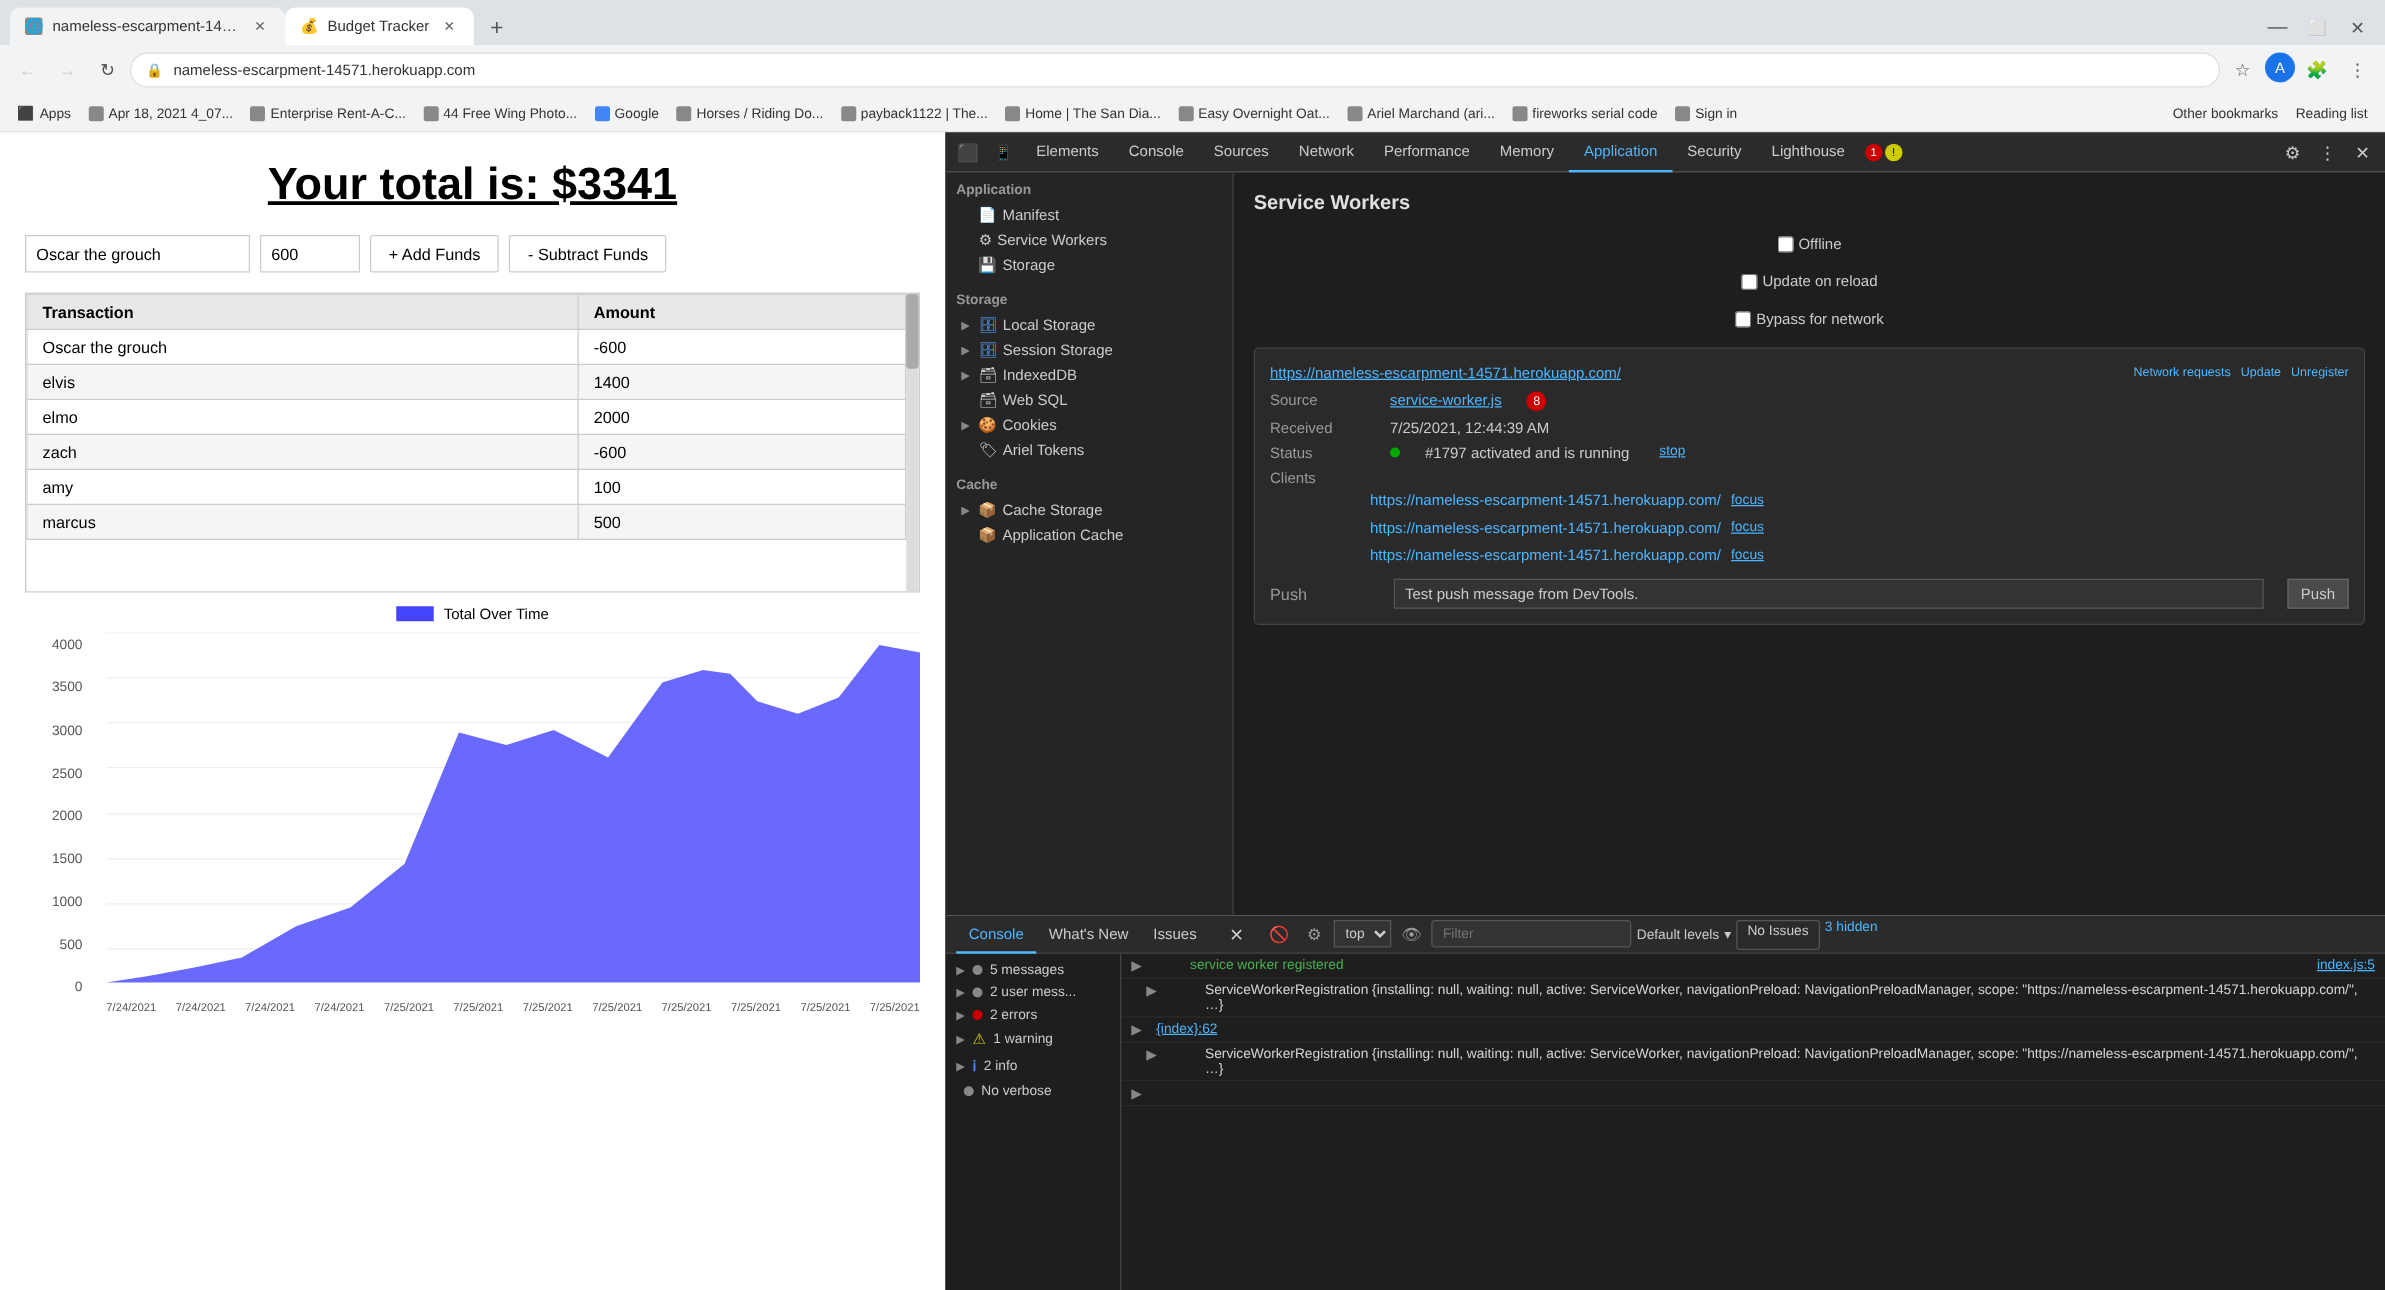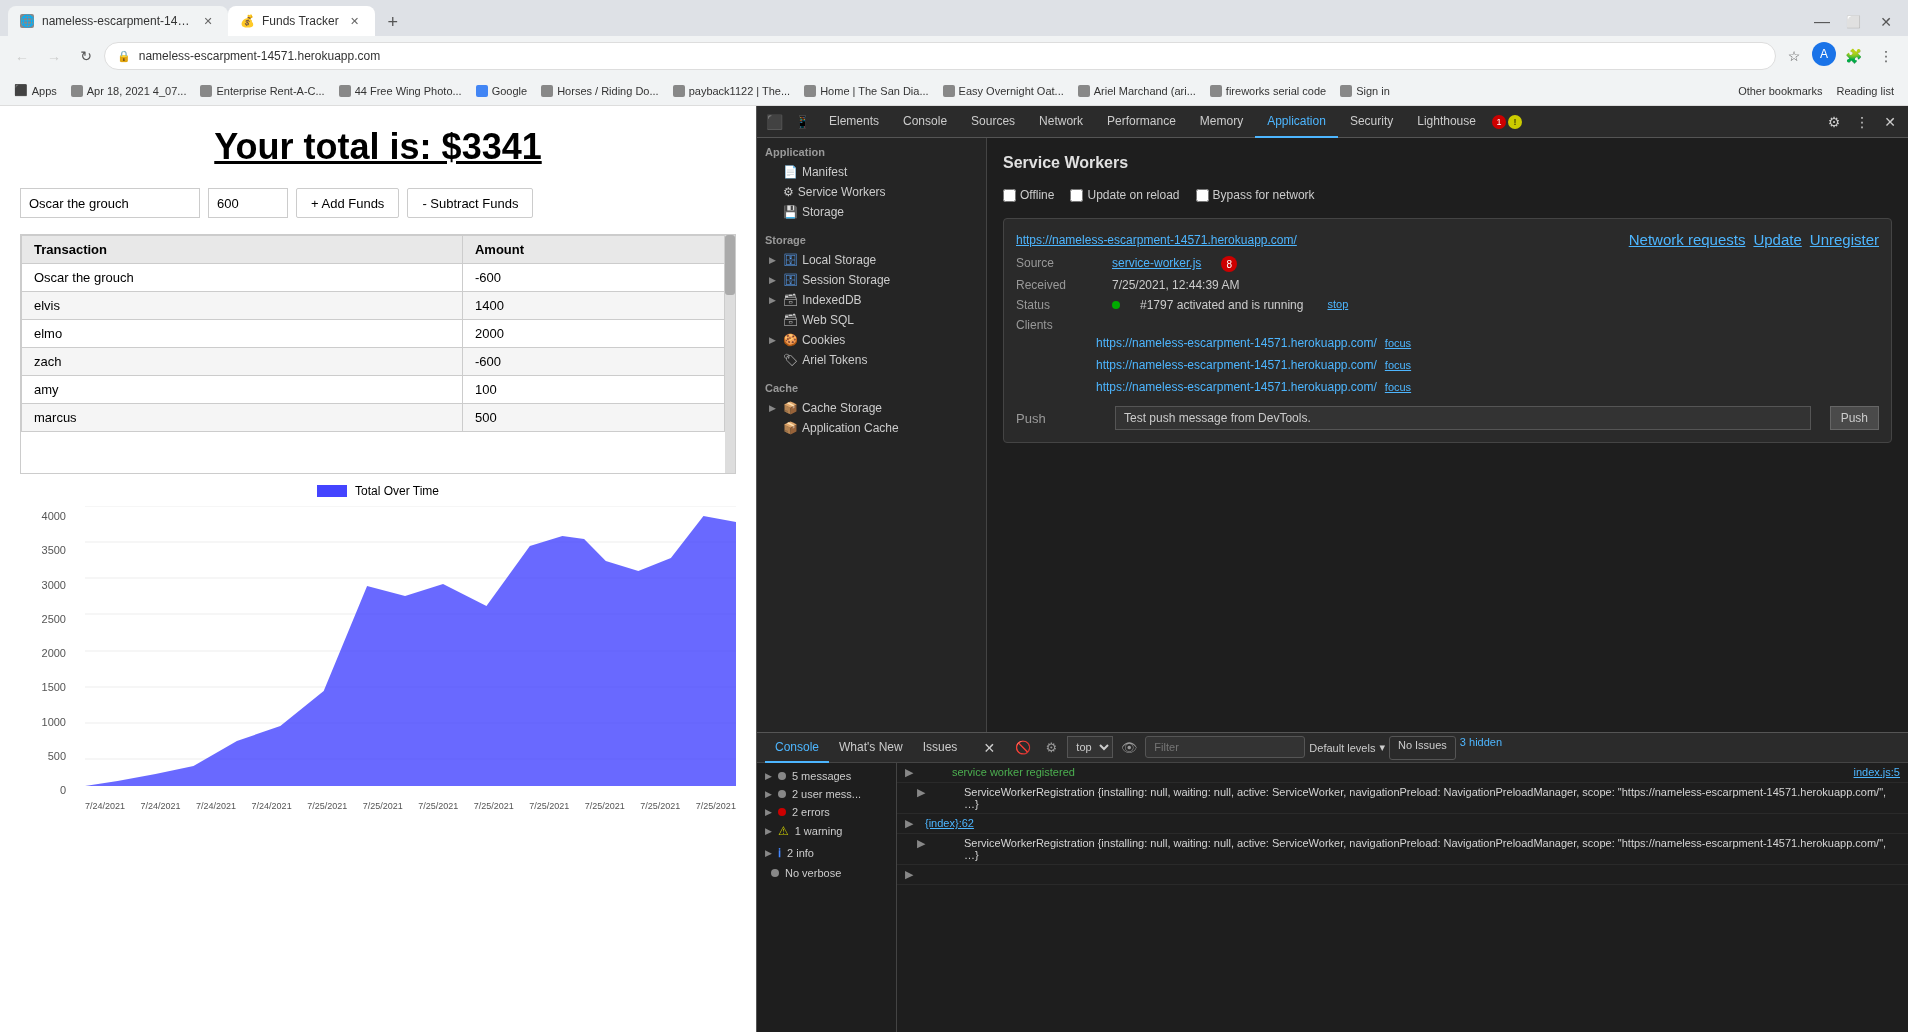--- a/index.html
+++ b/index.html
@@ -55,27 +55,27 @@
     .devtools-body { display: flex; flex: 1; overflow: hidden; }
     .devtools-sidebar { width: 230px; flex-shrink: 0; background: #252525; border-right: 1px solid #444; overflow-y: auto; }
     .devtools-sidebar-section { padding: 4px 0; }
     .devtools-sidebar-label { font-size: 11px; color: #999; padding: 4px 8px; font-weight: bold; }
     .devtools-tree-item { display: flex; align-items: center; padding: 3px 8px 3px 12px; font-size: 12px; color: #ccc; cursor: pointer; gap: 4px; }
     .tree-arrow { font-size: 9px; color: #888; width: 10px; }
 
     .devtools-main { flex: 1; background: #1e1e1e; overflow-y: auto; padding: 0; }
     .service-workers-panel { padding: 16px; }
     .sw-title { font-size: 16px; color: #e0e0e0; margin-bottom: 16px; }
-    .sw-options { display: flex; gap: 16px; margin-bottom: 16px; align-items: center; font-size: 12px; }
+    .sw-options { display: flex; gap: 16px; margin-bottom: 16px; align-items: center; font-size: 12px; flex-direction: column; }
     .sw-checkbox { display: flex; align-items: center; gap: 4px; }
     .sw-checkbox input { margin: 0; }
     .sw-entry { background: #2a2a2a; border: 1px solid #444; border-radius: 4px; padding: 12px; margin-bottom: 12px; }
     .sw-url { color: #4db6ff; font-size: 12px; margin-bottom: 8px; display: flex; justify-content: space-between; align-items: center; }
     .sw-url-actions { display: flex; gap: 8px; }
-    .sw-url-link { color: #4db6ff; text-decoration: underline; cursor: pointer; font-size: 15px; }
+    .sw-url-link { color: #4db6ff; cursor: pointer; font-size: 10px; }
     .sw-row { display: flex; gap: 16px; margin-bottom: 6px; font-size: 12px; }
     .sw-label { color: #999; width: 80px; flex-shrink: 0; }
     .sw-value { color: #ccc; }
     .sw-link { color: #4db6ff; text-decoration: underline; cursor: pointer; }
     .sw-error-badge { background: #c00; color: #fff; border-radius: 50%; width: 16px; height: 16px; display: inline-flex; align-items: center; justify-content: center; font-size: 10px; margin-left: 4px; }
     .sw-status-dot { width: 8px; height: 8px; border-radius: 50%; background: #0a0; display: inline-block; margin-right: 4px; }
     .sw-stop-link { color: #4db6ff; text-decoration: underline; cursor: pointer; font-size: 11px; margin-left: 8px; }
     .sw-client-row { display: flex; align-items: center; margin-bottom: 4px; font-size: 12px; }
     .sw-client-url { color: #4db6ff; cursor: pointer; }
     .sw-focus-link { color: #4db6ff; text-decoration: underline; cursor: pointer; font-size: 11px; margin-left: 8px; }
@@ -122,21 +122,21 @@
 <div>
 
   <div class="tab-bar">
     <div class="tab">
       <div class="tab-favicon">🌐</div>
       <span class="tab-title">nameless-escarpment-14571 | H...</span>
       <div class="tab-close">✕</div>
     </div>
     <div class="tab active">
       <div class="tab-favicon" style="background:transparent;font-size:12px;">💰</div>
-      <span class="tab-title">Funds Tracker</span>
+      <span class="tab-title">Budget Tracker</span>
       <div class="tab-close">✕</div>
     </div>
     <div class="tab-new">+</div>
     <div style="flex:1"></div>
     <div style="display:flex;gap:4px;align-items:center;">
       <div class="nav-btn" style="font-size:16px;">—</div>
       <div class="nav-btn" style="font-size:12px;">⬜</div>
       <div class="nav-btn" style="font-size:14px;">✕</div>
     </div>
   </div>

